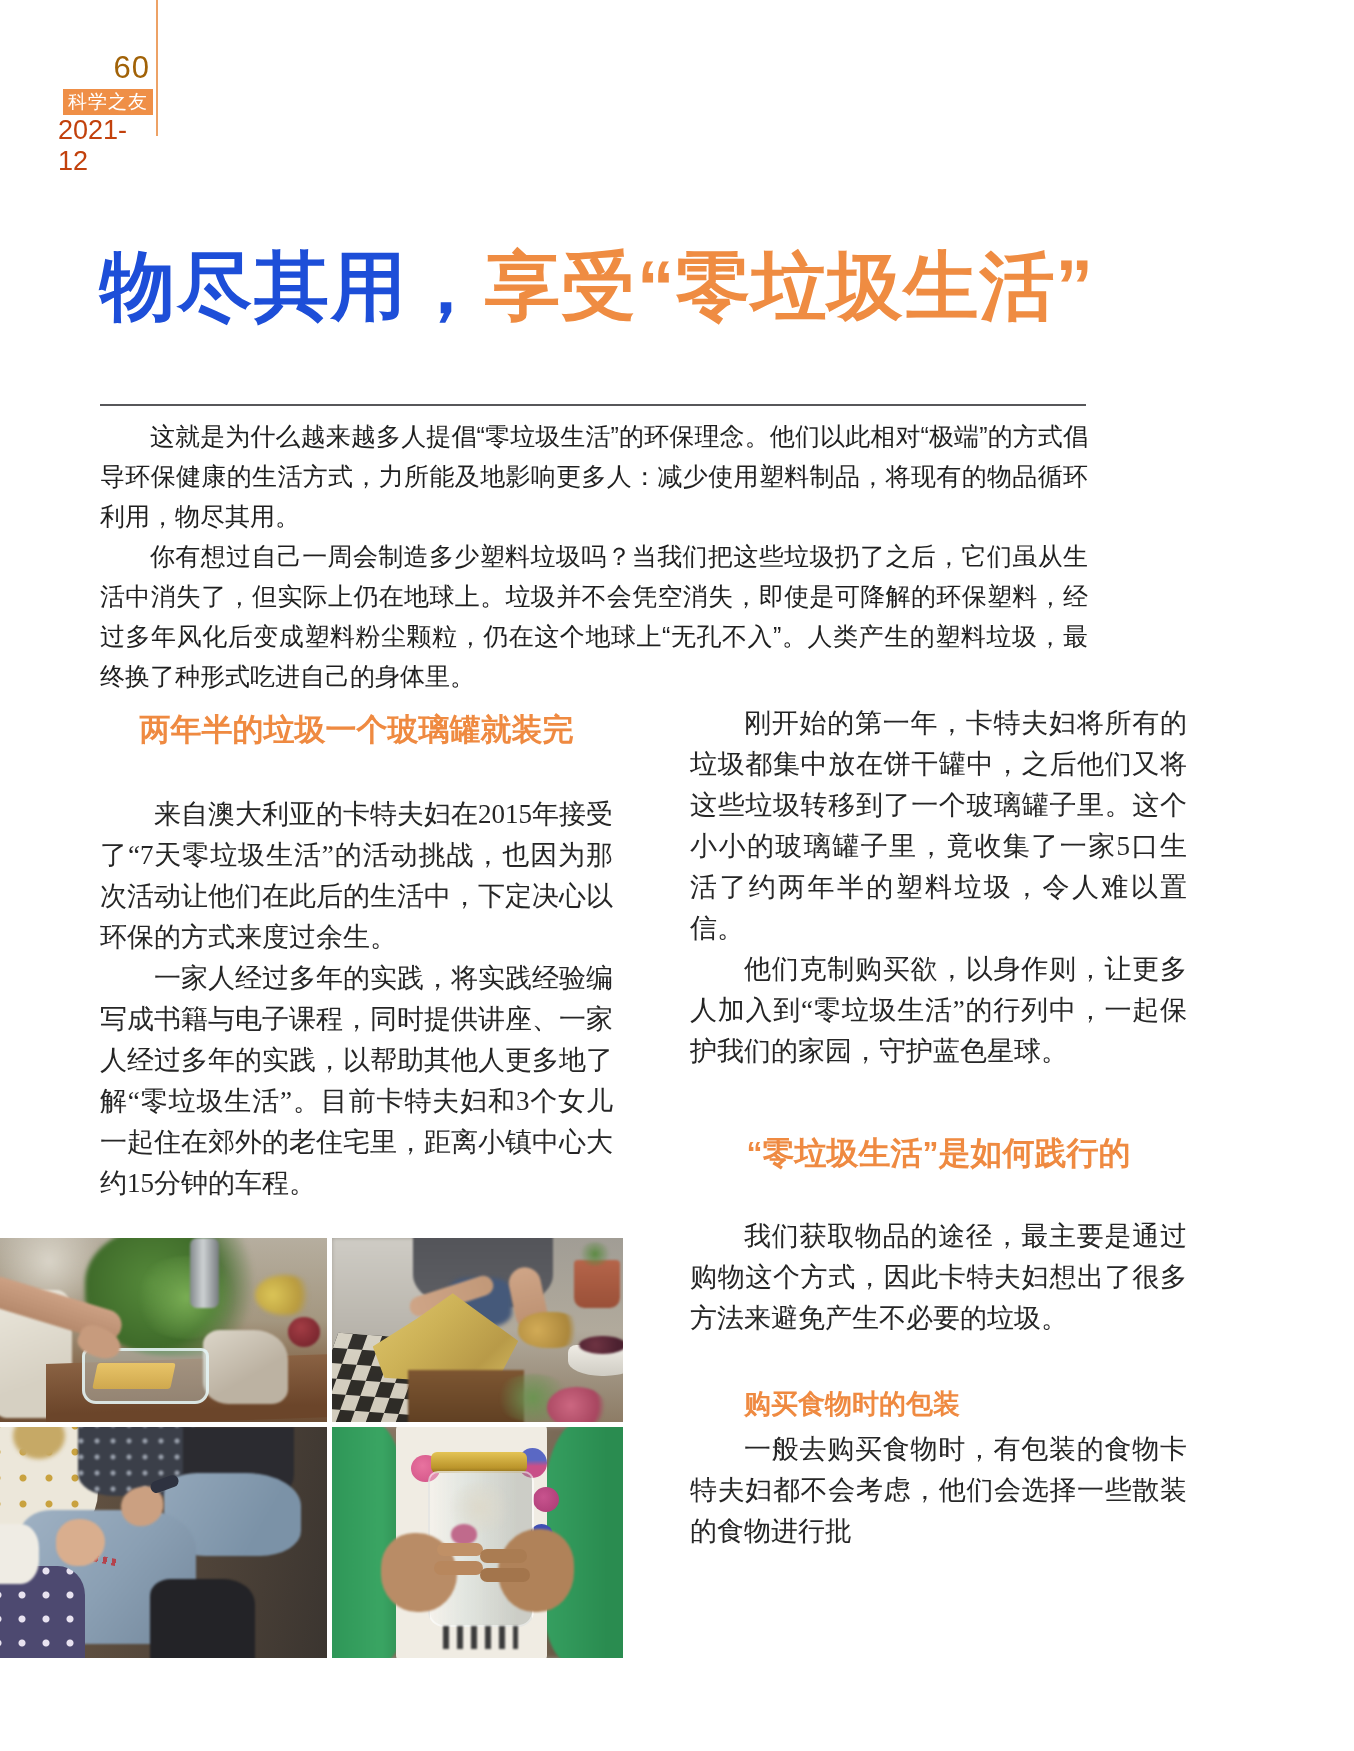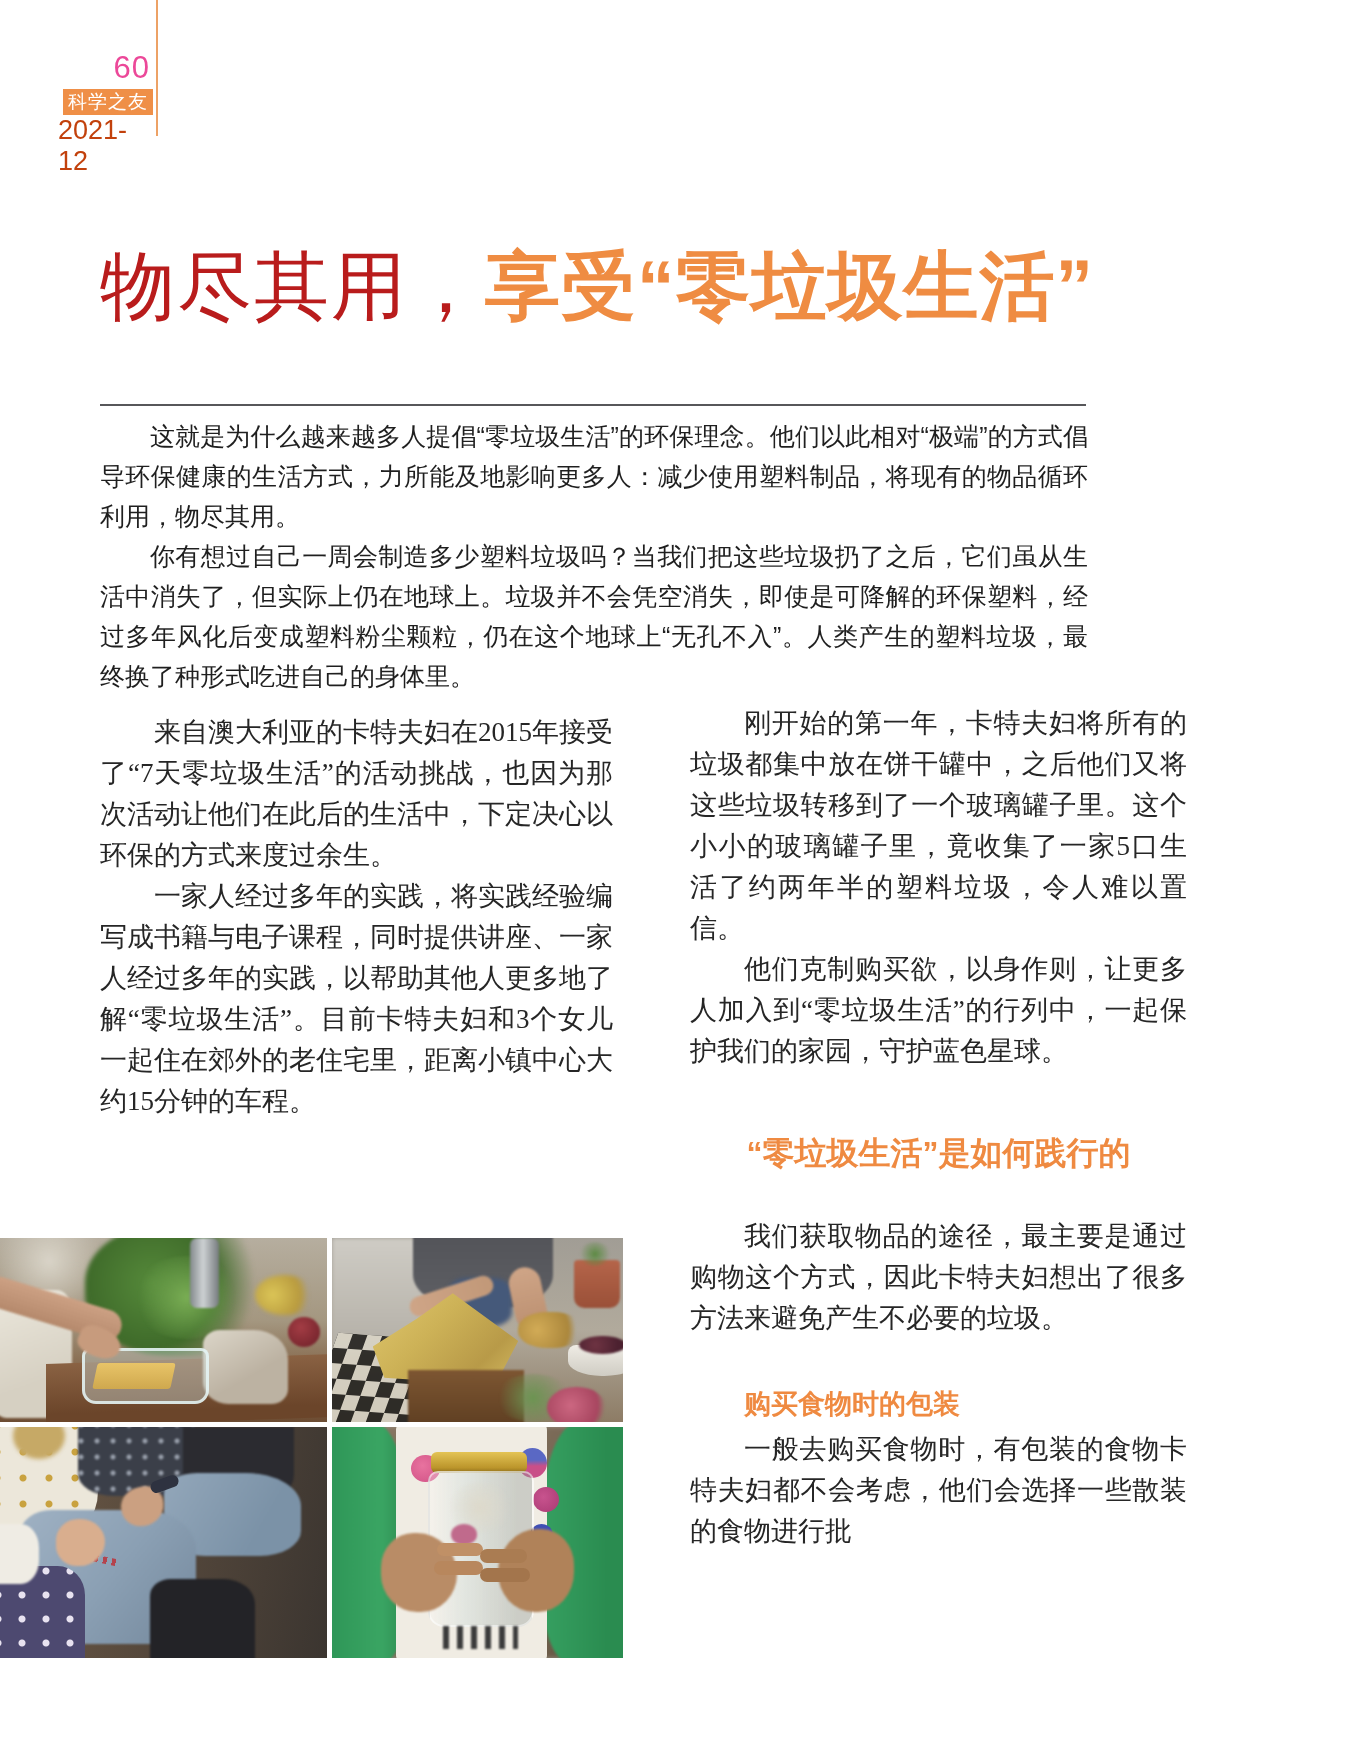--- a/index.html
+++ b/index.html
@@ -2,31 +2,31 @@
 <html><head>
 <meta charset="utf-8">
 <style>
   html,body{margin:0;padding:0;background:#ffffff;}
   .page{position:relative;width:1354px;height:1751px;background:#ffffff;overflow:hidden;
         font-family:"Liberation Sans","DejaVu Sans",sans-serif;color:#232323;}
 
   
   .mast-vline{position:absolute;left:156px;top:0;width:2px;height:136px;background:#eda266;}
   .page-number{position:absolute;left:58px;top:50px;width:92px;text-align:right;
-               font-size:31px;color:#ec4899;letter-spacing:1px;}
+               font-size:31px;color:#a16207;letter-spacing:1px;}
   .magazine-badge{position:absolute;left:63px;top:89px;width:90px;height:26px;
                   background:#ef8f47;color:#ffffff;font-size:19px;line-height:26px;
                   text-align:center;letter-spacing:1px;}
   .issue-date{position:absolute;left:58px;top:115px;width:95px;text-align:left;
               font-size:27px;color:#c2410c;}
 
   
   .article-title{position:absolute;left:100px;top:236px;width:1010px;white-space:nowrap;
                  font-size:75px;line-height:100px;color:#ef914c;}
-  .title-light{color:#b91c1c;font-weight:400;letter-spacing:2px;}
+  .title-light{color:#1d4ed8;font-weight:700;letter-spacing:2px;}
   .title-bold{color:#ef8c42;font-weight:800;letter-spacing:1px;}
 
   .title-rule{position:absolute;left:100px;top:404px;width:986px;height:2px;background:#57575a;}
 
   
   .intro{position:absolute;left:100px;top:416px;width:988px;font-size:25px;line-height:40px;
          color:#1f1f1f;text-align:justify;}
   .intro p{margin:0;text-indent:2em;}
 
   
@@ -68,20 +68,21 @@
   <div class="article-title"><span class="title-light">物尽其用，</span><span class="title-bold">享受“零垃圾生活”</span></div>
 
   <div class="title-rule"></div>
 
   <div class="intro">
     <p>这就是为什么越来越多人提倡“零垃圾生活”的环保理念。他们以此相对“极端”的方式倡导环保健康的生活方式，力所能及地影响更多人：减少使用塑料制品，将现有的物品循环利用，物尽其用。</p>
     <p>你有想过自己一周会制造多少塑料垃圾吗？当我们把这些垃圾扔了之后，它们虽从生活中消失了，但实际上仍在地球上。垃圾并不会凭空消失，即使是可降解的环保塑料，经过多年风化后变成塑料粉尘颗粒，仍在这个地球上“无孔不入”。人类产生的塑料垃圾，最终换了种形式吃进自己的身体里。</p>
   </div>
 
   <div class="col col-left">
+    <h2 class="sec-heading">两年半的垃圾一个玻璃罐就装完</h2>
     <p>来自澳大利亚的卡特夫妇在2015年接受了“7天零垃圾生活”的活动挑战，也因为那次活动让他们在此后的生活中，下定决心以环保的方式来度过余生。</p>
     <p>一家人经过多年的实践，将实践经验编写成书籍与电子课程，同时提供讲座、一家人经过多年的实践，以帮助其他人更多地了解“零垃圾生活”。目前卡特夫妇和3个女儿一起住在郊外的老住宅里，距离小镇中心大约15分钟的车程。</p>
   </div>
 
   <div class="col col-right">
     <p>刚开始的第一年，卡特夫妇将所有的垃圾都集中放在饼干罐中，之后他们又将这些垃圾转移到了一个玻璃罐子里。这个小小的玻璃罐子里，竟收集了一家5口生活了约两年半的塑料垃圾，令人难以置信。</p>
     <p>他们克制购买欲，以身作则，让更多人加入到“零垃圾生活”的行列中，一起保护我们的家园，守护蓝色星球。</p>
     <h2 class="sec-heading2">“零垃圾生活”是如何践行的</h2>
     <p>我们获取物品的途径，最主要是通过购物这个方式，因此卡特夫妇想出了很多方法来避免产生不必要的垃圾。</p>
     <h3 class="sub-heading">购买食物时的包装</h3>

